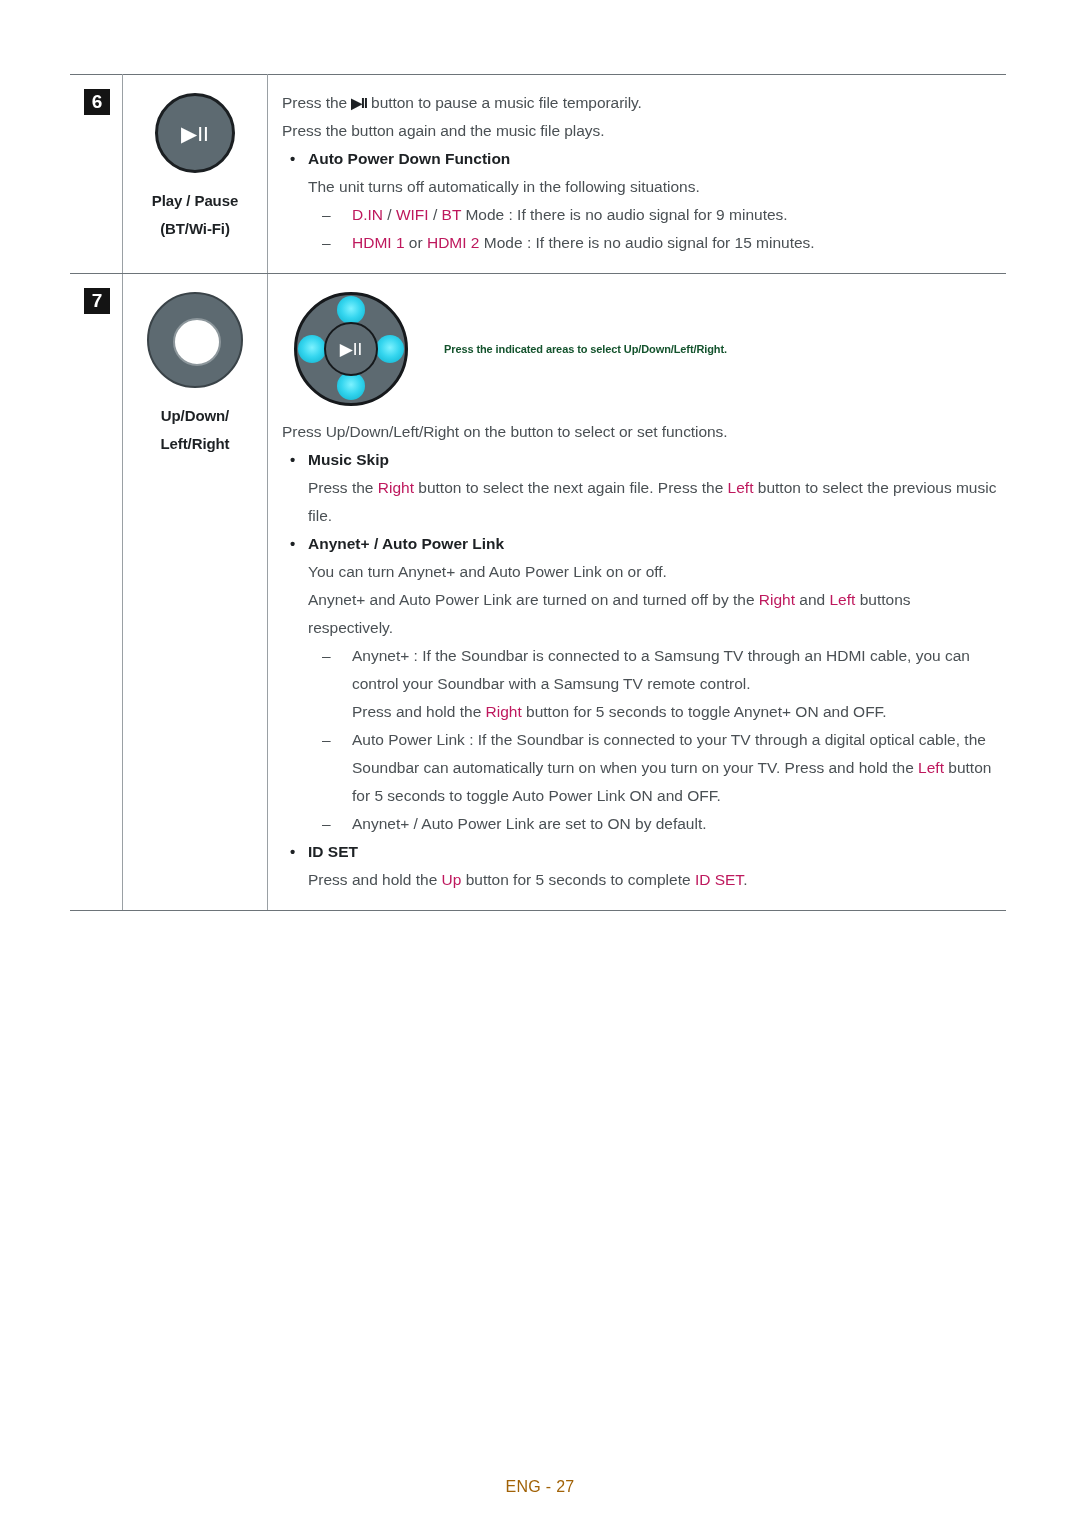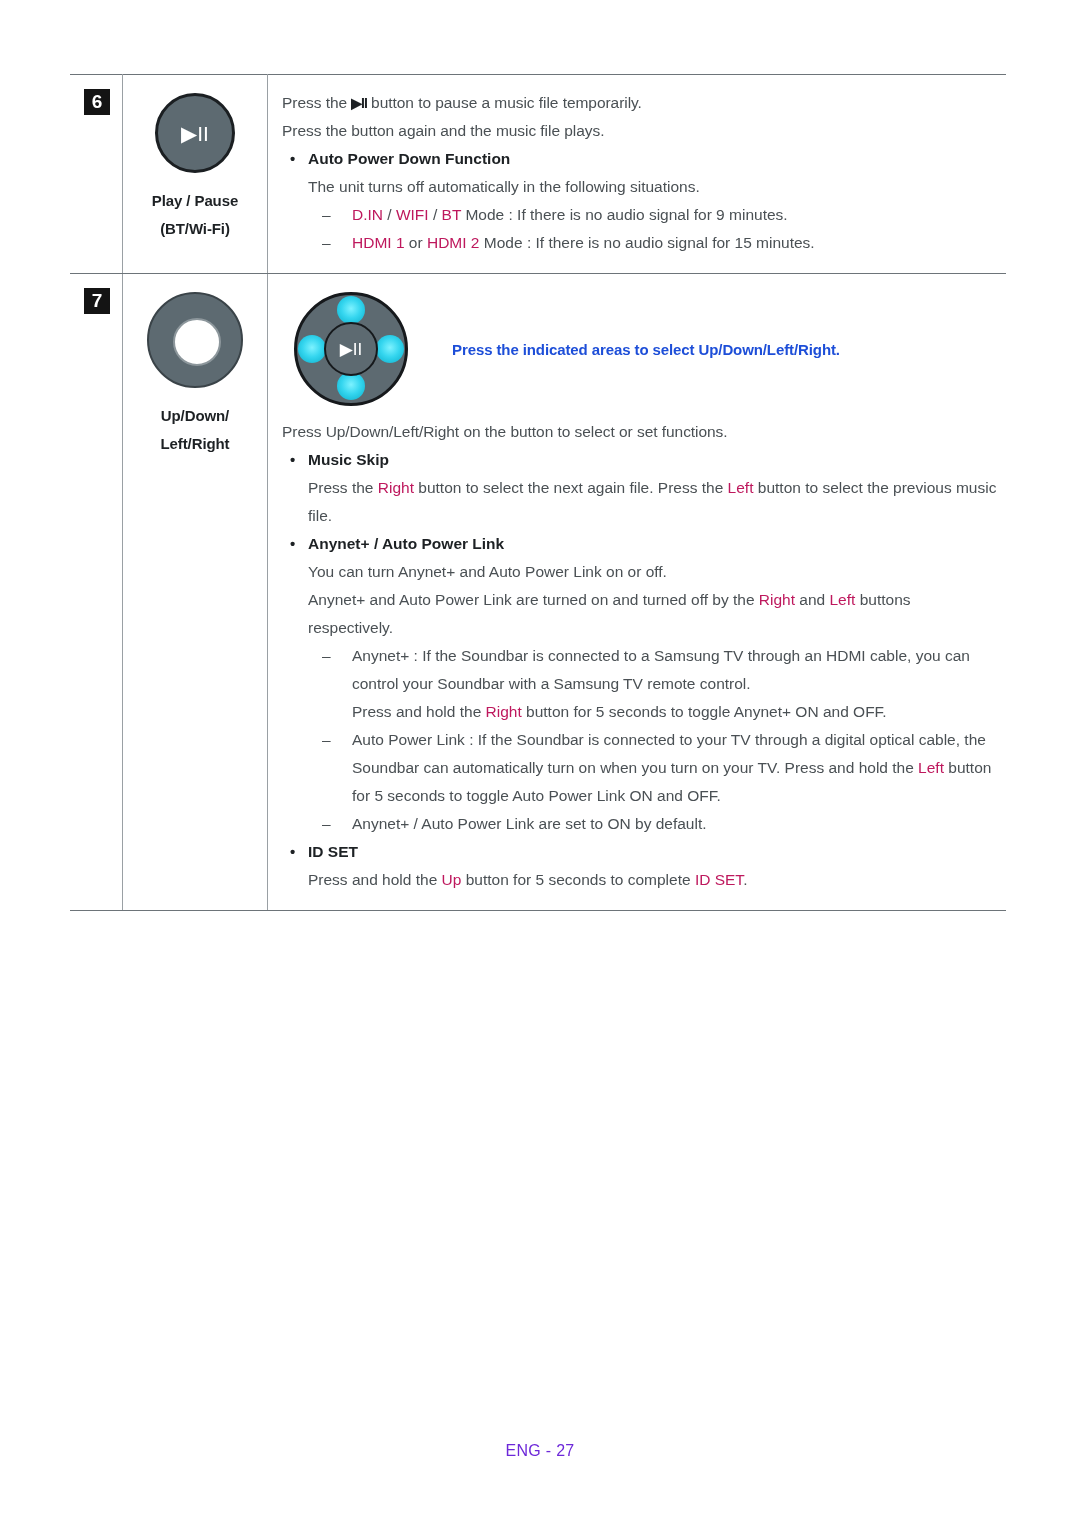--- a/index.html
+++ b/index.html
@@ -225,36 +225,36 @@
     width: 28px; height: 28px;
     border-radius: 50%;
     background: radial-gradient(circle at 50% 45%, #7df2ff 0%, #35d6ef 45%, #21c3de 70%, rgba(33,195,222,0.15) 100%);
   }
   .dpad .dot-up    { left: 51px; top: 6px; }
   .dpad .dot-down  { left: 51px; top: 82px; }
   .dpad .dot-left  { left: 12px; top: 45px; }
   .dpad .dot-right { left: 90px; top: 45px; }
 
   .dpad-caption {
-    font-size: 15px;
-    font-weight: bold;
-    color: #1d4ed8;
-    margin-left: 30px;
+    font-size: 11px;
+    font-weight: bold;
+    color: #14532d;
+    margin-left: 22px;
     letter-spacing: -0.1px;
   }
 
   
   .footer {
     position: absolute;
     left: 0;
-    top: 1442px;
+    top: 1478px;
     width: 1080px;
     text-align: center;
     font-size: 16px;
-    color: #6d28d9;
+    color: #a16207;
     letter-spacing: 0.3px;
   }
 </style>
 </head>
 <body>
 
 <div class="page">
 
   <table class="manual-table">
     <tbody>

